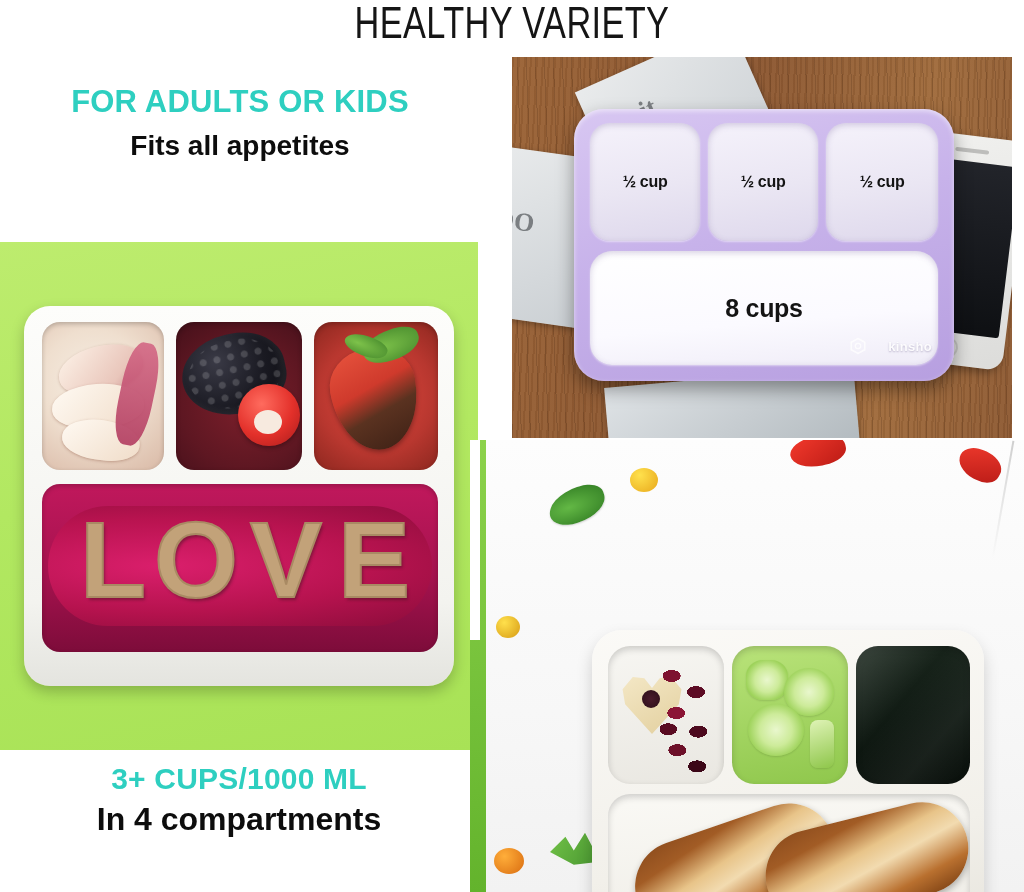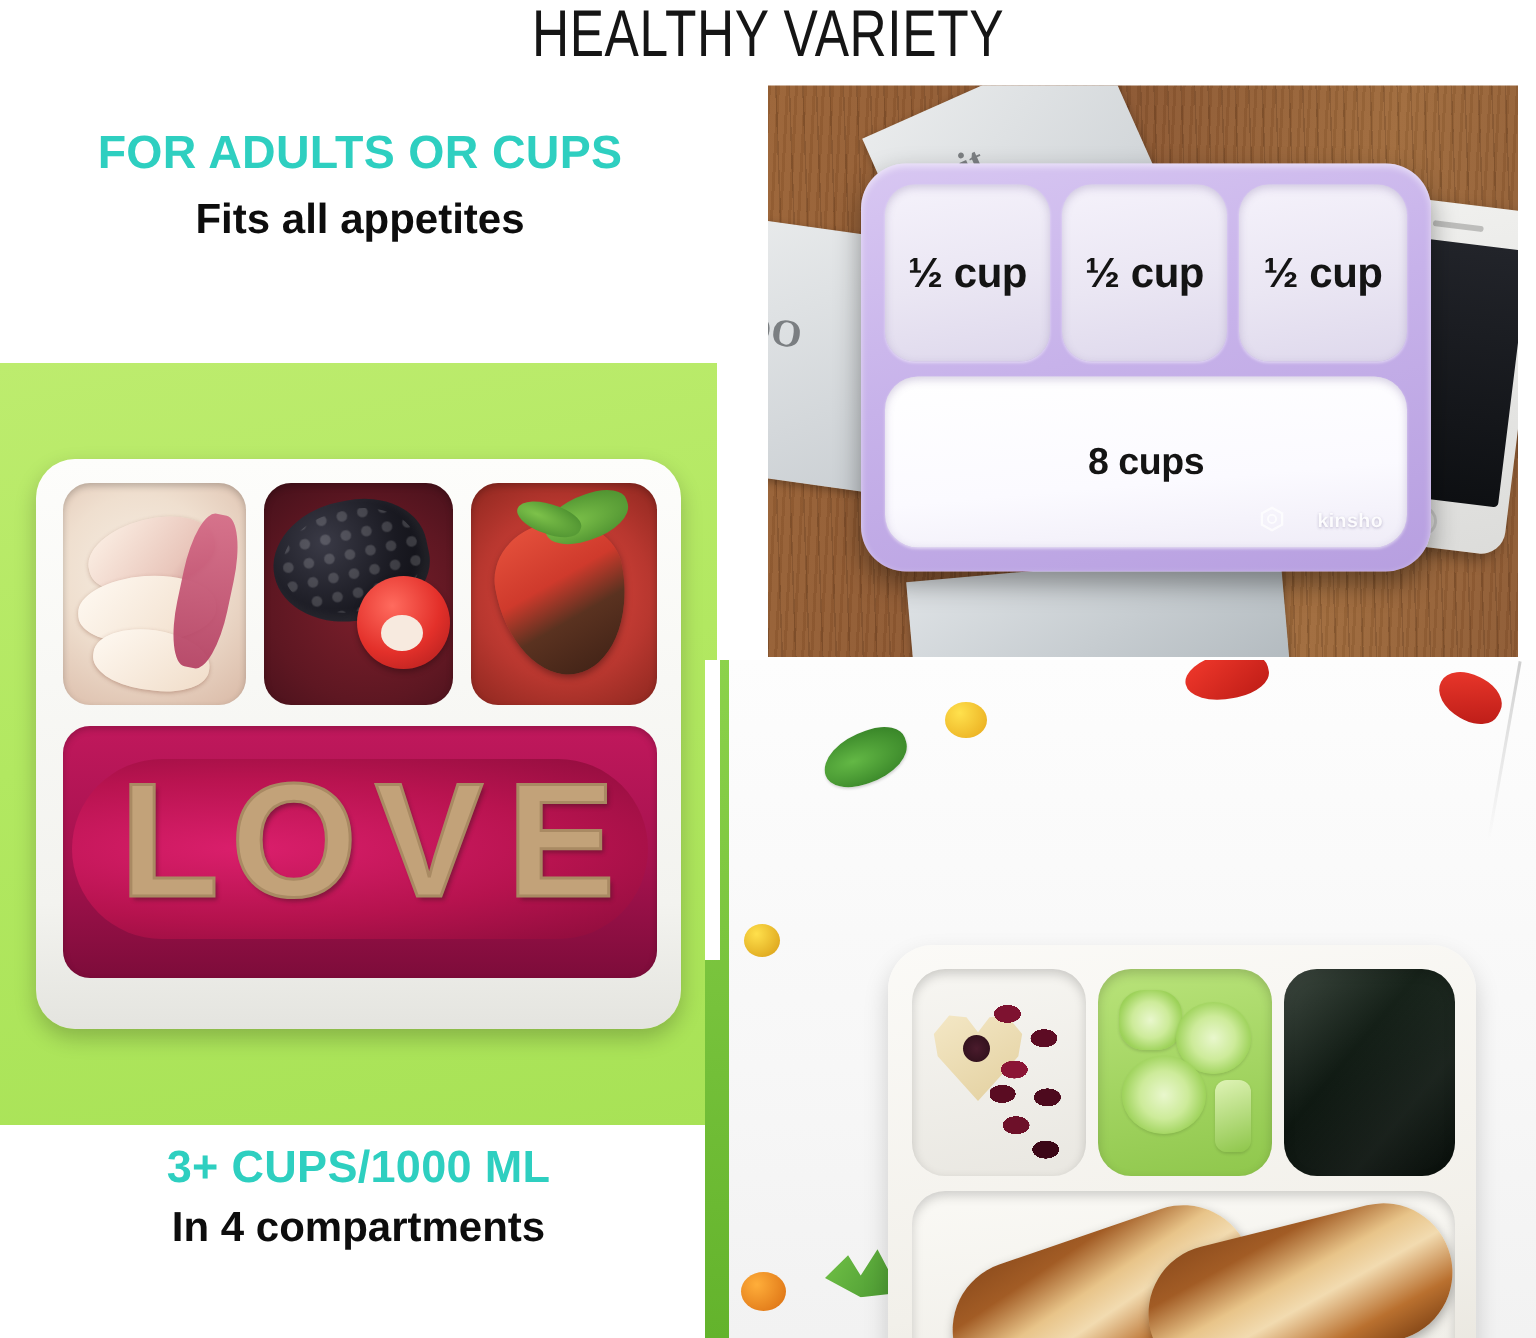--- a/index.html
+++ b/index.html
@@ -31,21 +31,21 @@
     letter-spacing:0.2px; display:block;
     font-family:"Liberation Sans", sans-serif;
   }
   .headline-black {
     color:#0d0d0d; font-weight:bold; font-size:28px;
     display:block; margin-top:8px;
     font-family:"Liberation Sans", sans-serif;
   }
   #upper-copy .headline-teal { font-size:31px; line-height:1.28; }
   #lower-copy .headline-teal { font-size:30px; }
-  #lower-copy .headline-black { font-size:28px; margin-top:6px; }
+  #lower-copy .headline-black { font-size:32px; margin-top:6px; }
 
   
   .photo { position:absolute; overflow:hidden; }
 
   
   #photo-love { left:0px; top:242px; width:478px; height:508px;
     background:linear-gradient(168deg,#bdec6e 0%,#b2e861 45%,#a8e256 100%); }
   #love-box {
     position:absolute; left:24px; top:64px; width:430px; height:380px;
     background:linear-gradient(180deg,#fdfdfb 0%,#f3f3ef 78%,#e4e4df 100%);
@@ -147,24 +147,24 @@
     padding:14px; }
   .k-cell{ position:absolute; border-radius:20px;
     background:linear-gradient(170deg,#f5f2fb 0%,#eae6f3 55%,#ded8ec 100%);
     box-shadow:inset 0 2px 6px rgba(120,100,160,.30), 0 1px 2px rgba(255,255,255,.5);
     display:flex; align-items:center; justify-content:center; }
   #k1{ left:16px; top:14px; width:110px; height:118px; }
   #k2{ left:134px; top:14px; width:110px; height:118px; }
   #k3{ left:252px; top:14px; width:112px; height:118px; }
   #k4{ left:16px; top:142px; width:348px; height:114px; border-radius:22px;
     background:linear-gradient(175deg,#ffffff 0%,#fbfaff 60%,#efecf7 100%); }
-  .k-label{ color:#141414; font-weight:bold; font-size:28px;
+  .k-label{ color:#141414; font-weight:bold; font-size:16px;
     font-family:"Liberation Sans", sans-serif; letter-spacing:-0.3px; }
   #k4 .k-label{ font-size:25px; }
-  #kinsho-logo{ position:absolute; right:16px; bottom:10px; display:flex;
+  #kinsho-logo{ position:absolute; right:6px; bottom:10px; display:flex;
     align-items:center; gap:21px; opacity:.78; }
   #kinsho-mark{ width:18px; height:18px; }
   #kinsho-word{ color:#ffffff; font-size:13px; font-weight:bold; letter-spacing:.3px;
     text-shadow:0 1px 2px rgba(120,110,150,.6); font-family:"Liberation Sans", sans-serif; }
 
   
   #photo-pretzel { left:470px; top:440px; width:554px; height:452px;
     background:linear-gradient(180deg,#fdfdfd 0%,#f7f7f7 60%,#f2f2f2 100%); }
   #green-strip{ position:absolute; left:0; top:0; width:16px; height:452px;
     background:linear-gradient(180deg,#8cd24b,#63b32c); }
@@ -243,21 +243,21 @@
   #ham-2{ left:216px; top:86px; width:86px; height:40px; transform:rotate(-10deg); }
 </style>
 </head>
 <body>
 
 <div id="title-bar">
   <div id="main-title">HEALTHY VARIETY</div>
 </div>
 
 <div id="upper-copy" class="copy-block">
-  <span class="headline-teal">FOR ADULTS OR CUPS</span>
+  <span class="headline-teal">FOR ADULTS OR KIDS</span>
   <span class="headline-black">Fits all appetites</span>
 </div>
 
 <div id="lower-copy" class="copy-block">
   <span class="headline-teal">3+ CUPS/1000 ML</span>
   <span class="headline-black">In 4 compartments</span>
 </div>
 
 <div id="photo-love" class="photo">
   <div id="love-box">

